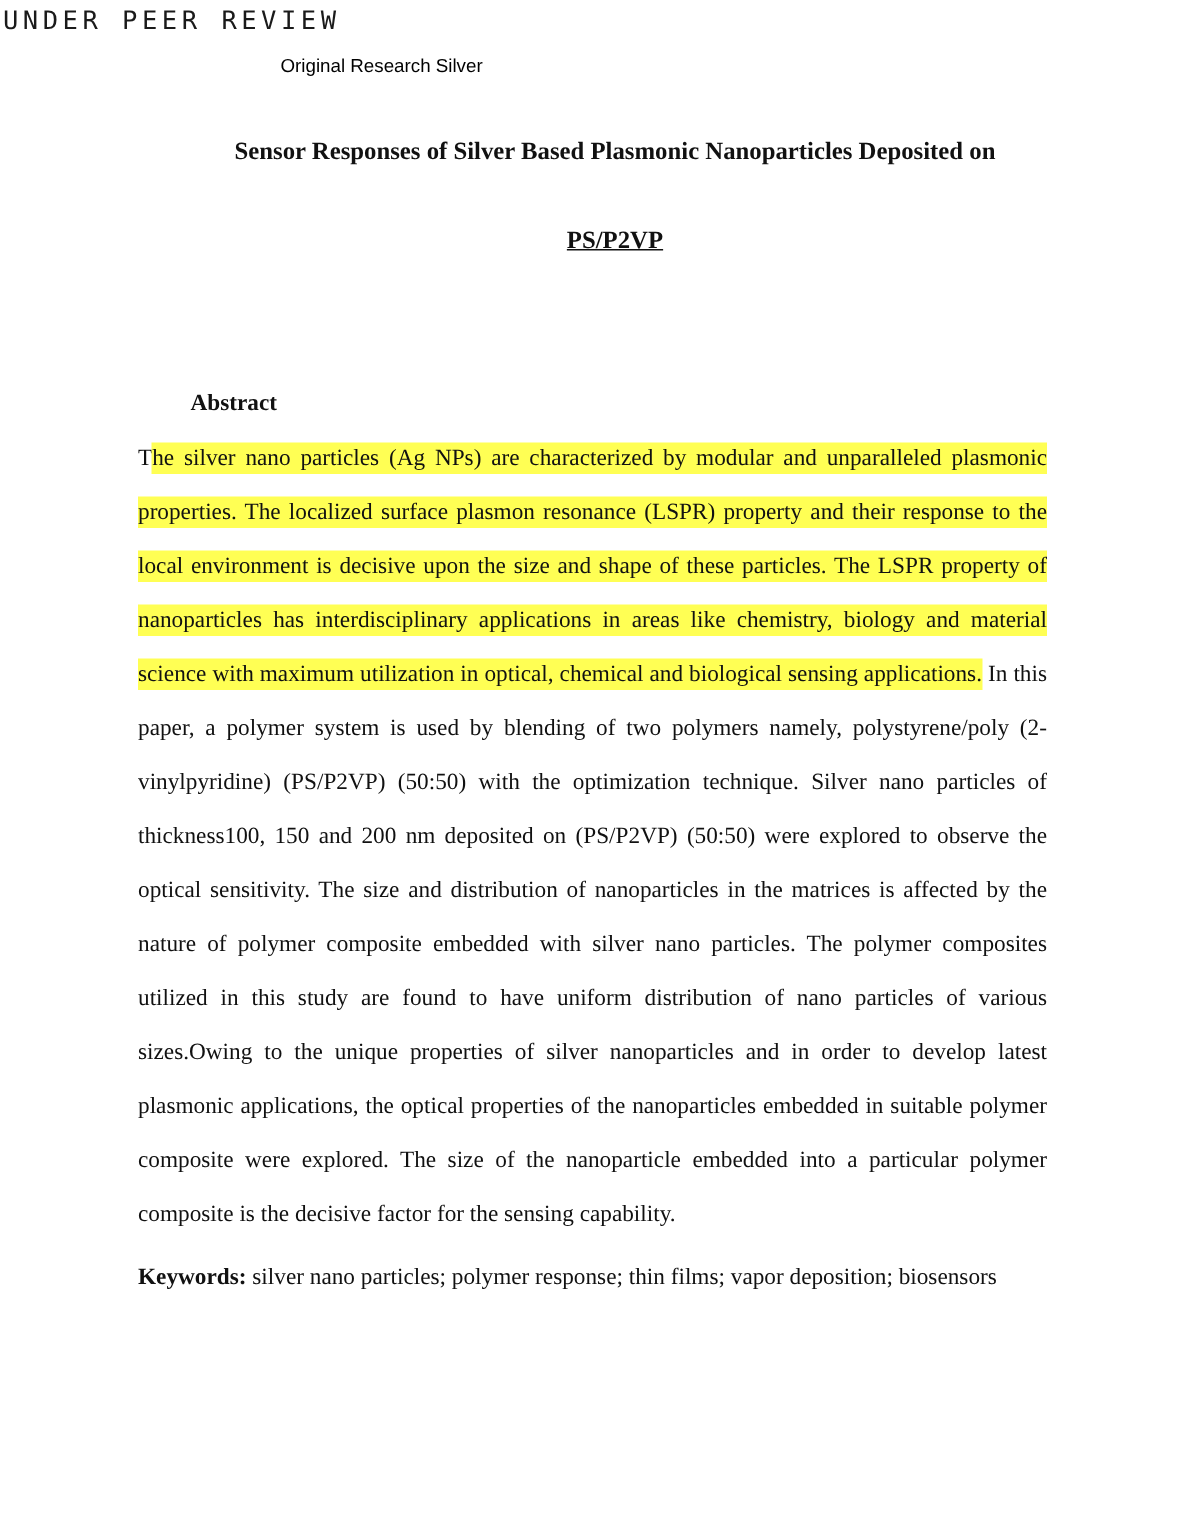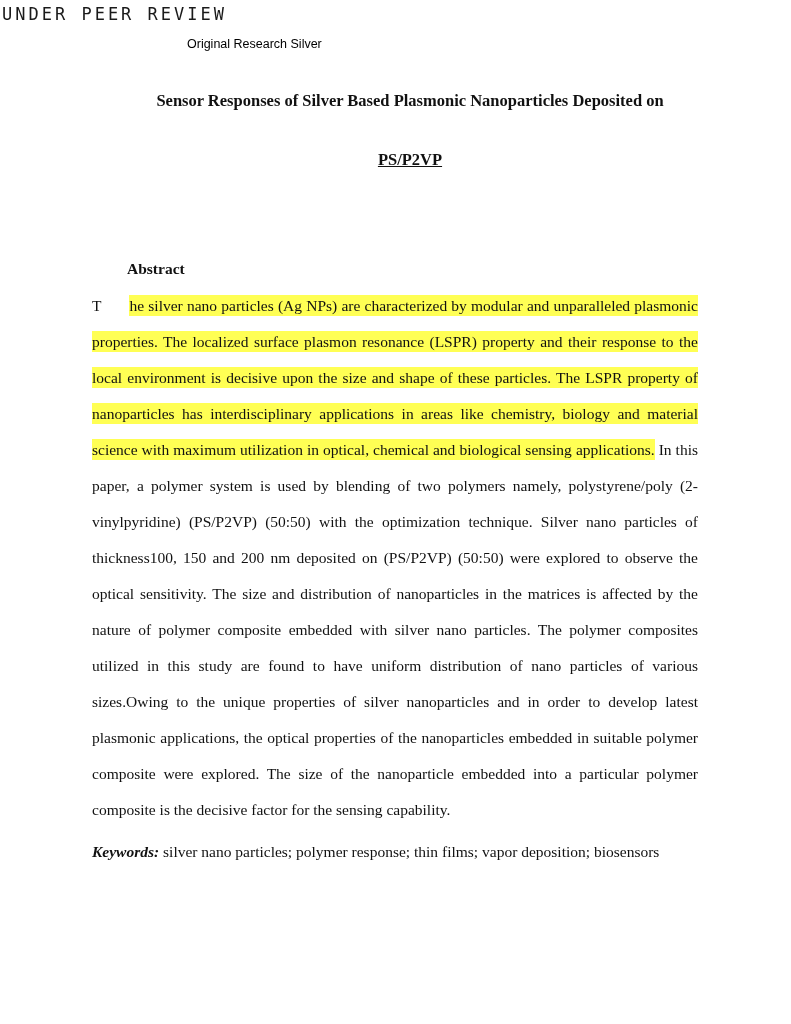--- a/index.html
+++ b/index.html
@@ -62,33 +62,31 @@
     top: 288px;
     left: 92px;
     width: 606px;
     font-size: 15.5px;
     line-height: 36px;
     text-align: justify;
   }
   .hl {
     
     padding: 2px 0;
-    margin-left: 28px;
   }
   .keywords {
     position: absolute;
     top: 843px;
     left: 92px;
     width: 640px;
     font-size: 15.5px;
     white-space: nowrap;
   }
   .keywords .kw-label {
     font-weight: bold;
-    font-style: italic;
     text-align: center;
   }
 </style>
 </head>
 <body>
 
 <div class="page" style="color: rgb(17, 17, 17);">
 
   <div class="banner">UNDER PEER REVIEW</div>
 

